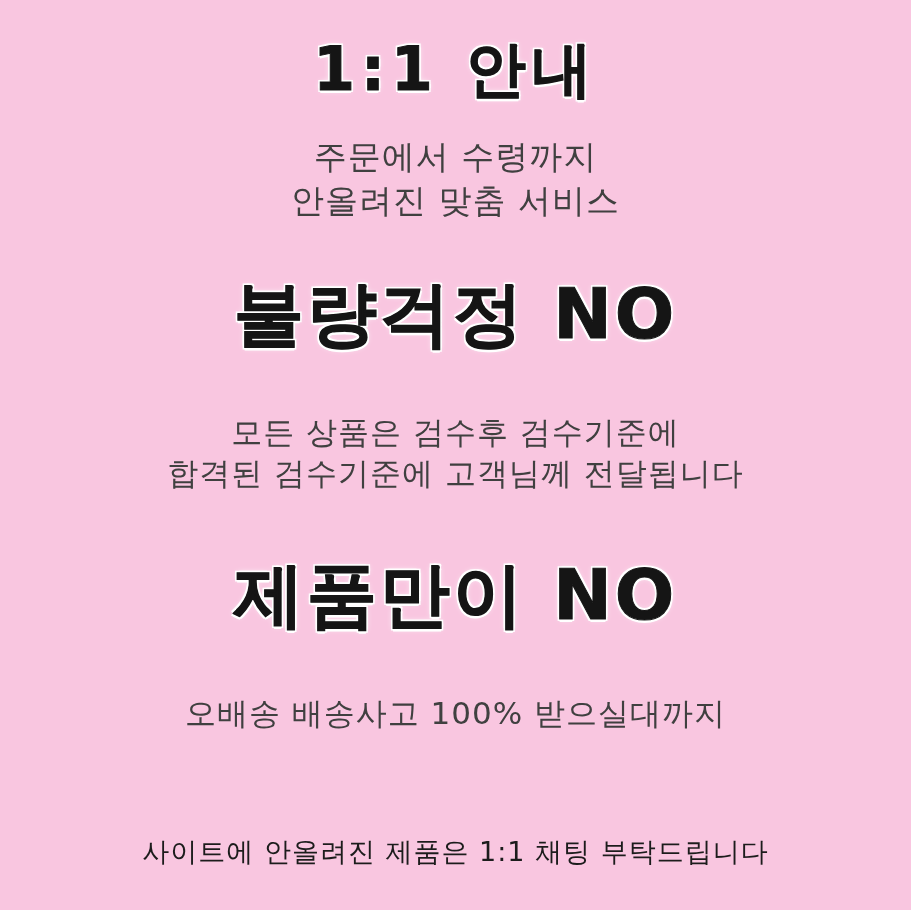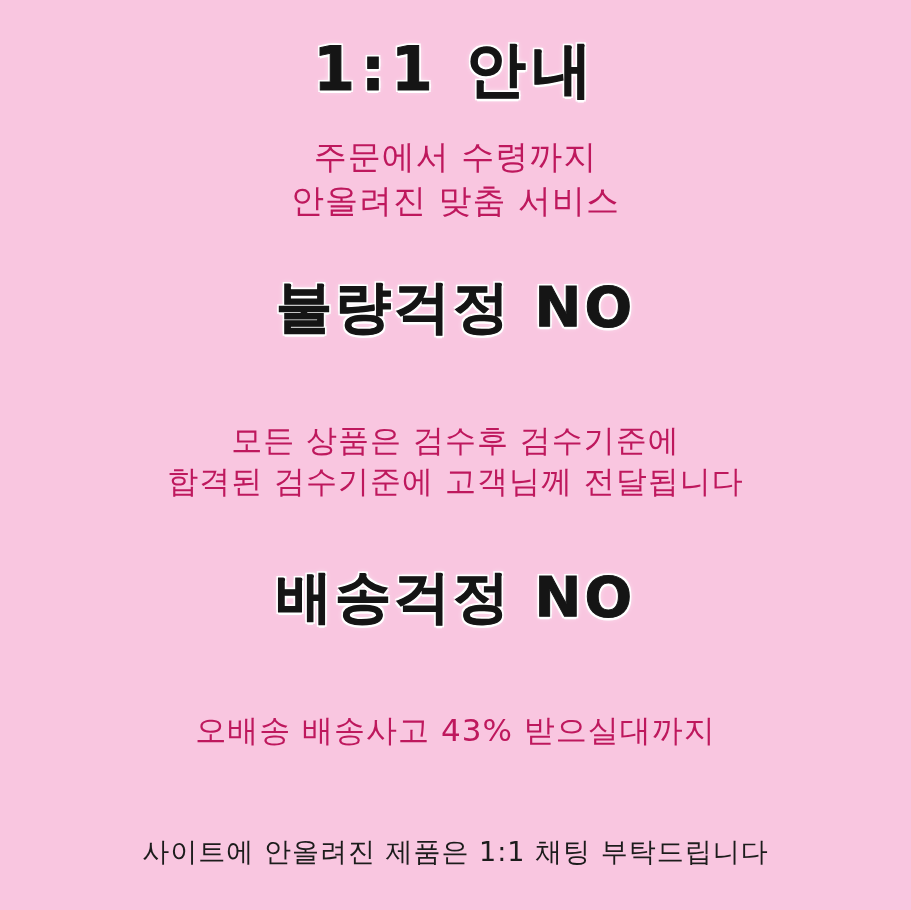--- a/index.html
+++ b/index.html
@@ -48,37 +48,37 @@
       0 3px 0 #ffffff;
   }
 
   .title-main {
     font-size: 60px;
     margin-top: 20px;
     letter-spacing: 6px;
   }
 
   .headline-2 {
-    font-size: 56px;
+    font-size: 70px;
     margin-top: 6px;
     letter-spacing: 3px;
   }
 
   
   .body-block {
     font-family: "DejaVu Sans", sans-serif;
     font-weight: 400;
     text-align: center;
     line-height: 1.32;
-    color: #be185d;
+    color: #404040;
     letter-spacing: 1px;
   }
 
   .size-lg { font-size: 33px; }
-  .size-md { font-size: 31px; margin-top: 23px; }
+  .size-md { font-size: 31px; }
   .spacer-18 { height: 18px; }
   .spacer-34 { height: 34px; }
   .spacer-44 { height: 44px; }
 
   .line { display: block; white-space: nowrap; }
 
   .footer-note {
     position: absolute;
     left: 0;
     right: 0;
@@ -111,23 +111,23 @@
 
   <div class="spacer-44"></div>
 
   <div class="body-block size-md">
     <span class="line">모든 상품은 검수후 검수기준에</span>
     <span class="line">합격된 검수기준에 고객님께 전달됩니다</span>
   </div>
 
   <div class="spacer-44"></div>
 
-  <div class="headline headline-2">배송걱정 NO</div>
+  <div class="headline headline-2">제품만이 NO</div>
 
   <div class="spacer-44"></div>
 
   <div class="body-block size-md">
-    <span class="line">오배송 배송사고 43% 받으실대까지</span>
+    <span class="line">오배송 배송사고 100% 받으실대까지</span>
   </div>
 
   <div class="footer-note">사이트에 안올려진 제품은  1:1 채팅 부탁드립니다</div>
 
 </div>
 
 </body></html>

